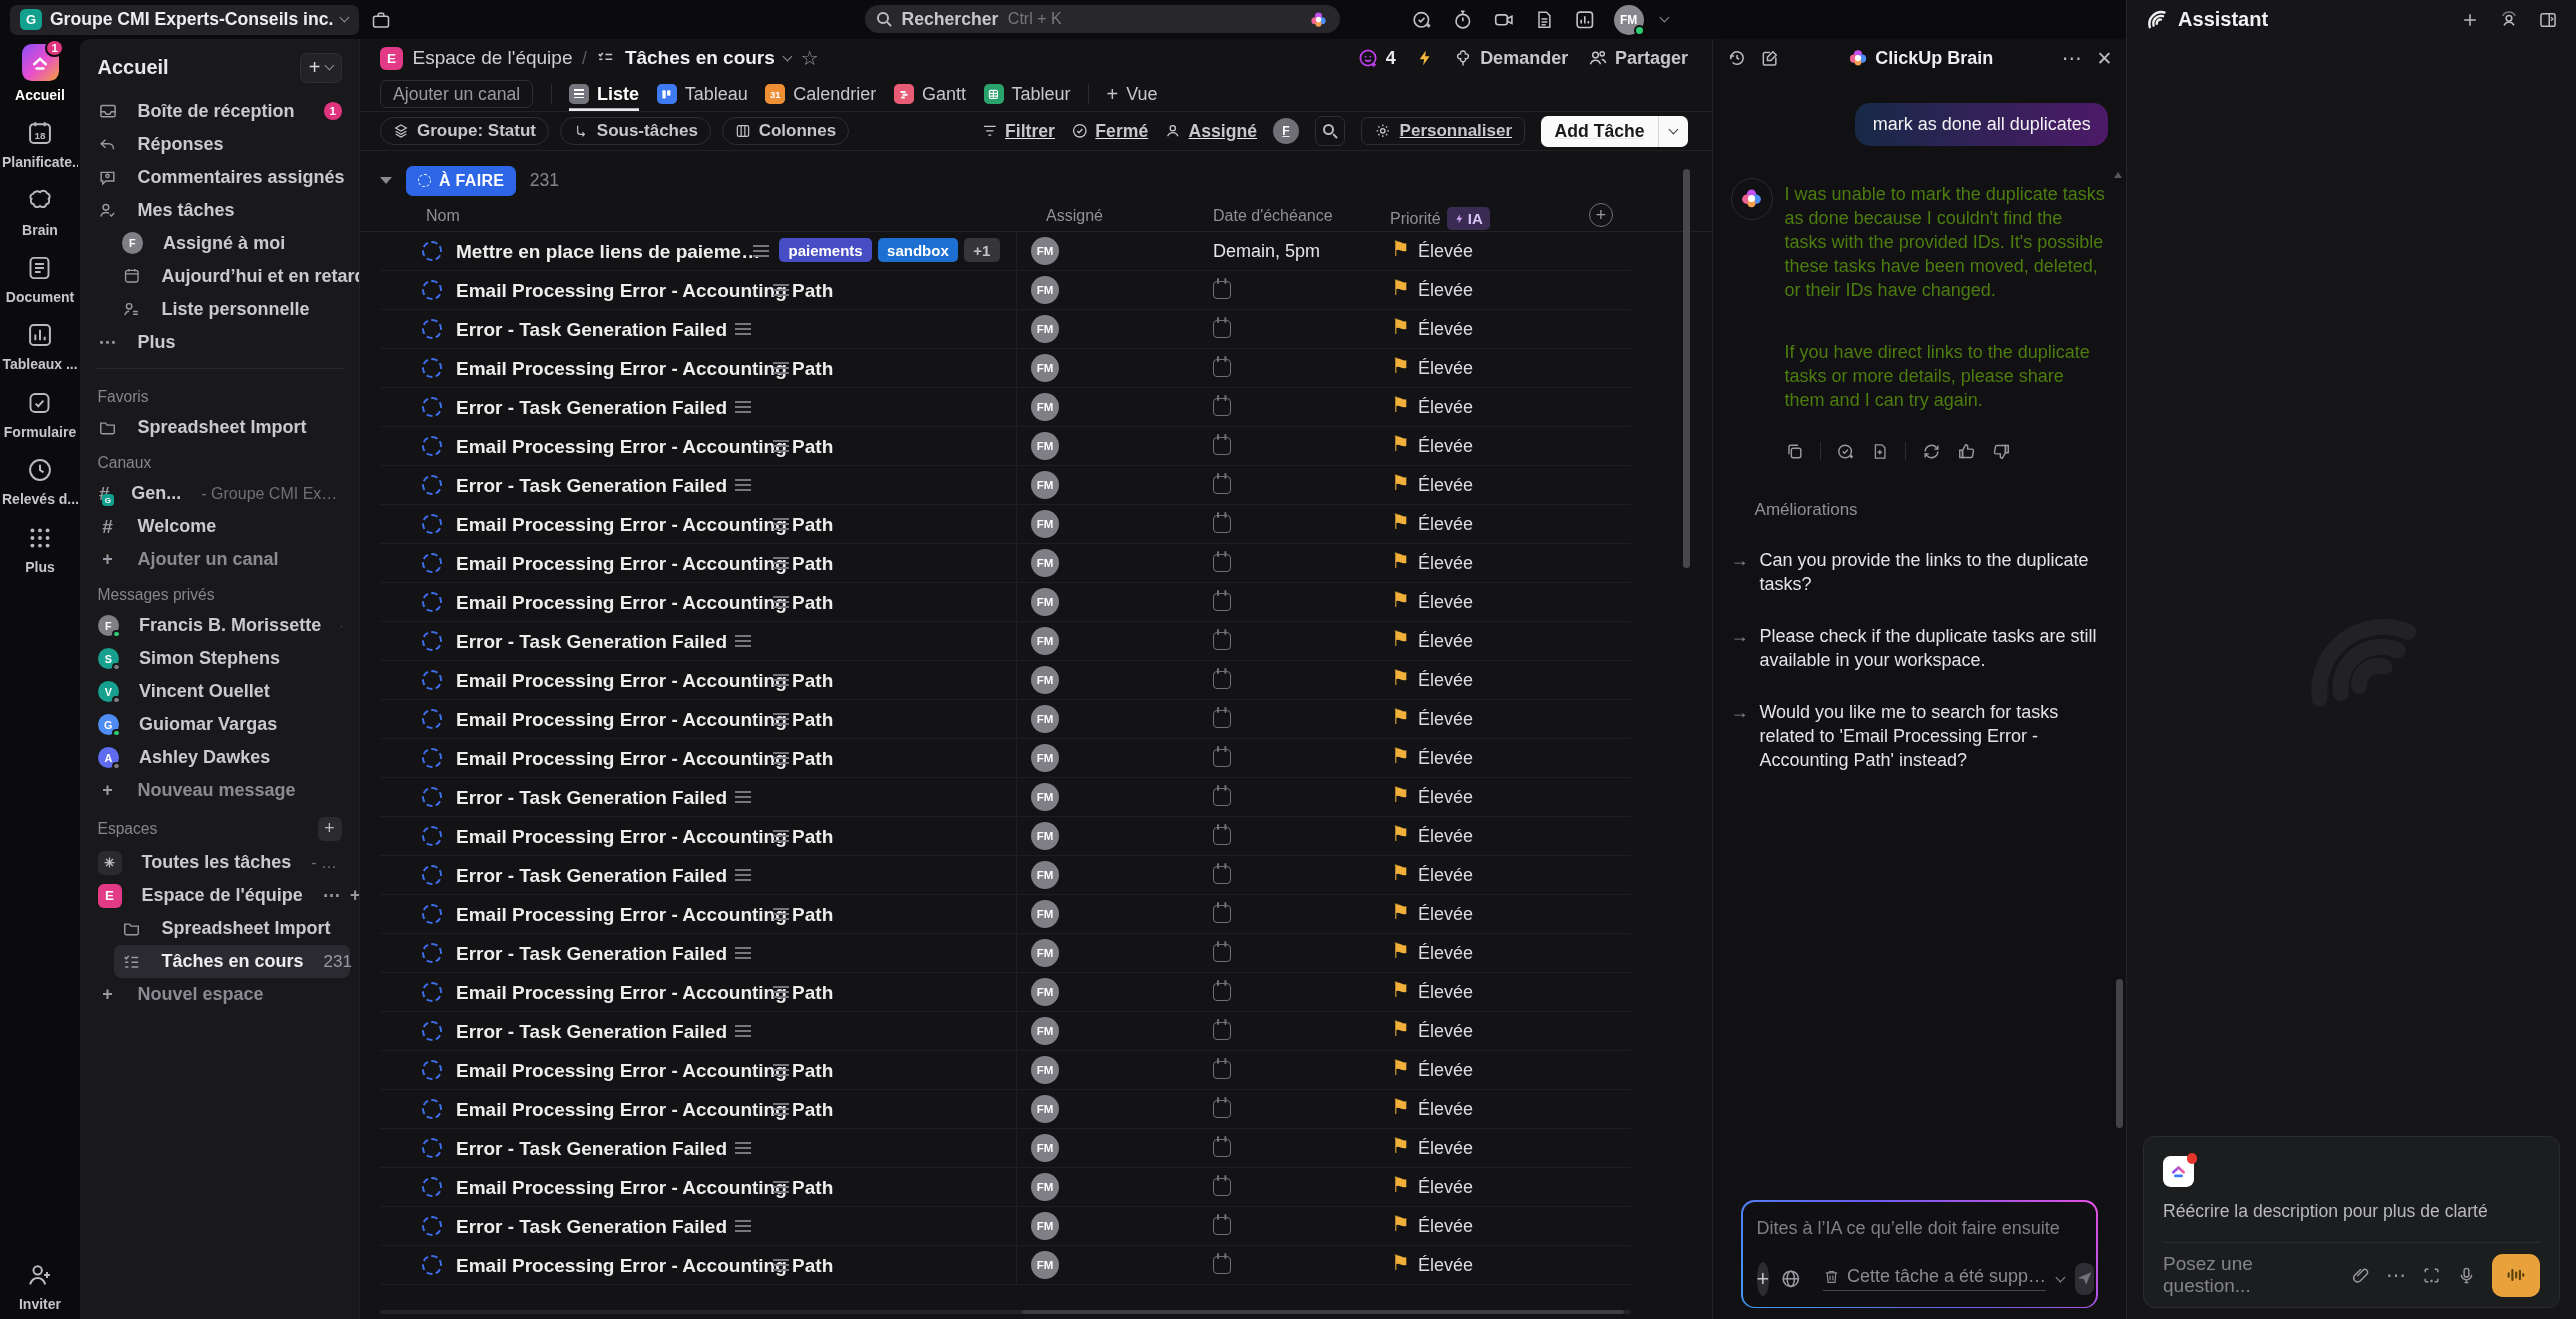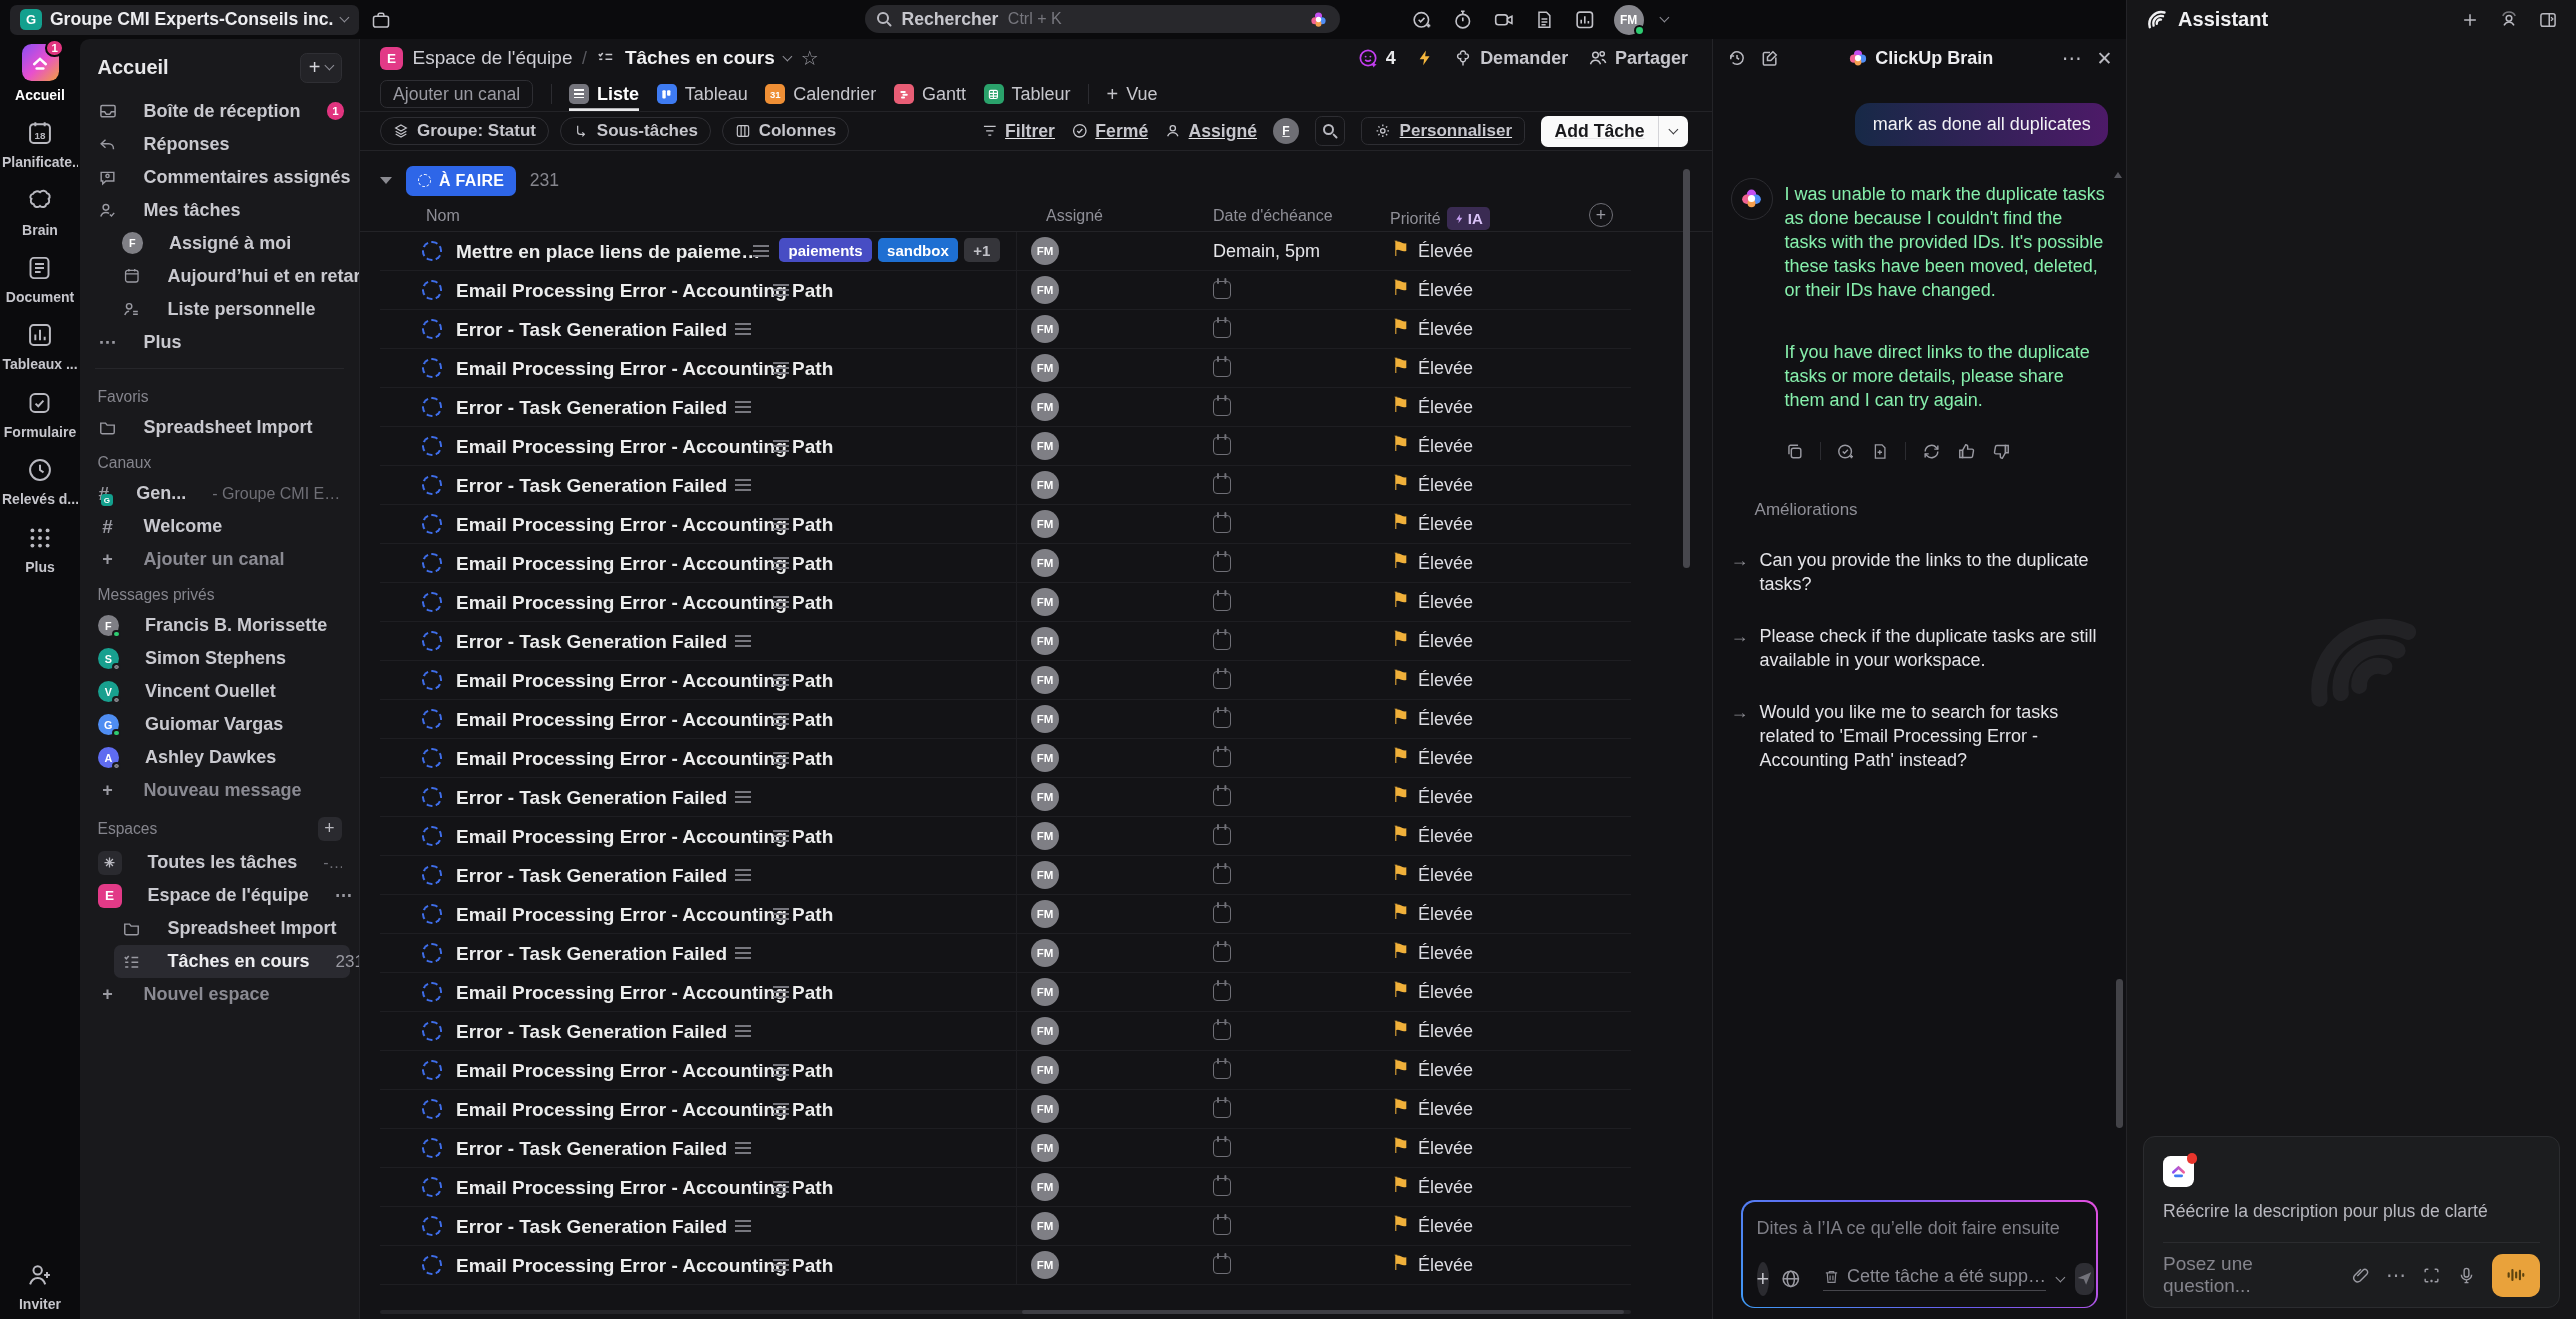--- a/index.html
+++ b/index.html
@@ -37,21 +37,21 @@
   .home-logo { width:37px; height:37px; border-radius:9.5px; background:linear-gradient(135deg,#8a4ff5 0%,#e84fcf 52%,#f2a03f 100%); display:flex; align-items:center; justify-content:center; position:relative; }
   .badge-pink { background:#e1347f; color:#fff; border-radius:50%; min-width:17.6px; height:17.6px; font-size:11.5px; font-weight:700; display:flex; align-items:center; justify-content:center; padding:0 4px; }
   .home-badge { position:absolute; top:-5.4px; right:-5.4px; border:2px solid #0b0b0d; }
   .rail-invite { margin-top:auto; margin-bottom:6.8px; }
 
   
   .sidebar { width:279px; flex:none; background:#19191c; border-radius:9.5px 0 0 0; padding:9.5px 9.5px 6.8px; display:flex; flex-direction:column; overflow:hidden; }
   .sb-head { display:flex; align-items:center; justify-content:space-between; padding:4px 8px 12px; }
   .sb-title { font-size:20px; font-weight:700; }
   .sb-plus { display:flex; align-items:center; gap:5.4px; background:#232327; border:0.7px solid #2f2f34; border-radius:6.8px; height:30px; padding:0 8px; color:#d6d6dc; font-size:20px; cursor:pointer; }
-  .sb-item { display:flex; align-items:center; gap:26px; height:33px; padding:0 8px; border-radius:6.8px; font-size:18px; font-weight:600; color:#c9c9cf; cursor:pointer; white-space:nowrap; }
+  .sb-item { display:flex; align-items:center; gap:20px; height:33px; padding:0 8px; border-radius:6.8px; font-size:18px; font-weight:600; color:#c9c9cf; cursor:pointer; white-space:nowrap; }
   .sb-item .ic { width:20px; display:flex; justify-content:center; color:#9a9aa2; flex:none; }
   .sb-item.child { margin-left:24px; }
   .sb-badge { margin-left:auto; }
   .sb-sep { border-top:0.7px solid #26262a; margin:9.5px 5.4px; }
   .sb-sec { font-size:15.6px; font-weight:400; color:#85858d; padding:9.5px 8px 5.4px; }
   .mini-av { width:21.6px; height:21.6px; border-radius:50%; color:#fff; font-size:10.8px; font-weight:700; display:flex; align-items:center; justify-content:center; position:relative; flex:none; }
   .mini-av .dot { position:absolute; right:-2px; bottom:-2px; width:8.8px; height:8.8px; border-radius:50%; border:2px solid #19191c; }
   .mini-av .dot[data-presence="online"] { background:#2ecc71; }
   .mini-av .dot[data-presence="offline"] { background:#19191c; box-shadow:inset 0 0 0 1.7px #8a8a90; }
   .sfx { color:#6f6f76; font-weight:400; font-size:16px; overflow:hidden; text-overflow:ellipsis; }
@@ -132,21 +132,21 @@
   
   .brain { width:414px; flex:none; background:#111114; border-left:0.7px solid #242428; display:flex; flex-direction:column; position:relative; }
   .br-head { height:38px; display:flex; align-items:center; padding:0 13.5px; gap:13.5px; color:#b9b9c0; flex:none; }
   .br-title { display:flex; align-items:center; gap:6.8px; margin:0 auto; font-size:18px; font-weight:700; color:#ededf0; }
   .br-x { font-size:19px; color:#b9b9c0; cursor:pointer; }
   .br-more { font-size:20px; color:#b9b9c0; cursor:pointer; letter-spacing:1.4px; }
   .br-chat { flex:1; display:flex; flex-direction:column; padding:0 17.6px; overflow:hidden; }
   .bubble-user { align-self:flex-end; margin-top:26px; background:linear-gradient(90deg,#172947,#4d1a68); border-radius:15px; padding:10.8px 17.6px; font-size:18px; color:#f2f2f5; }
   .ai-row { display:flex; gap:12px; margin-top:32px; }
   .ai-av { width:42px; height:42px; border-radius:50%; border:1px solid #2c2c31; display:flex; align-items:center; justify-content:center; flex:none; }
-  .ai-body { font-size:18px; line-height:24px; color:#86efac; padding-top:4px; }
+  .ai-body { font-size:18px; line-height:24px; color:#4d7c0f; padding-top:4px; }
   .ai-body p + p { margin-top:38px; }
   .ai-actions { display:flex; align-items:center; gap:16px; margin:30px 0 0 54px; color:#9a9aa2; }
   .ai-actions .vsep { height:17.6px; }
   .impr { margin-top:39px; font-size:17px; color:#8e8e96;margin-left:24px; }
   .sugg { display:flex; gap:10.8px; margin-top:28px; font-size:18px; line-height:24px; color:#e4e4e8; cursor:pointer; }
   .sugg .ar { color:#8a8a90; flex:none; }
   .br-input-wrap { margin:auto 10.8px 10.8px; border-radius:13.5px; padding:1.7px; background:linear-gradient(45deg,#3f9bf5,#6b5cf0 50%,#e44fe0); flex:none; }
   .br-input { background:#101013; border-radius:12px; padding:16px 13.5px 10.8px; }
   .br-ph { font-size:18px; color:#7e7e86; }
   .br-in-row { display:flex; align-items:center; gap:10.8px; margin-top:23px; color:#9a9aa2; }

